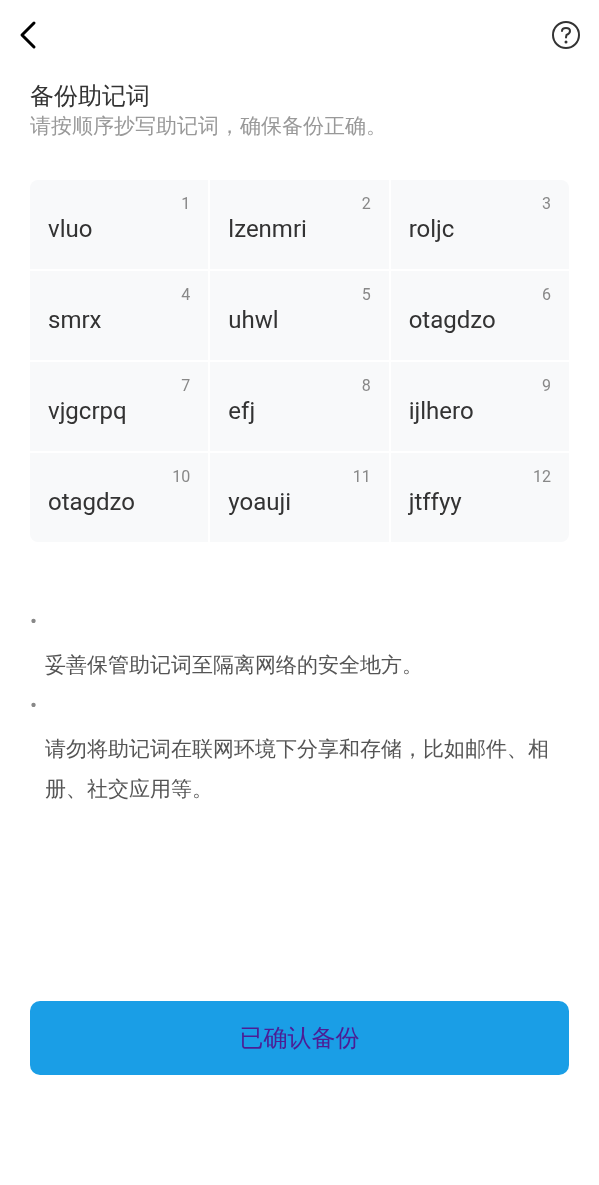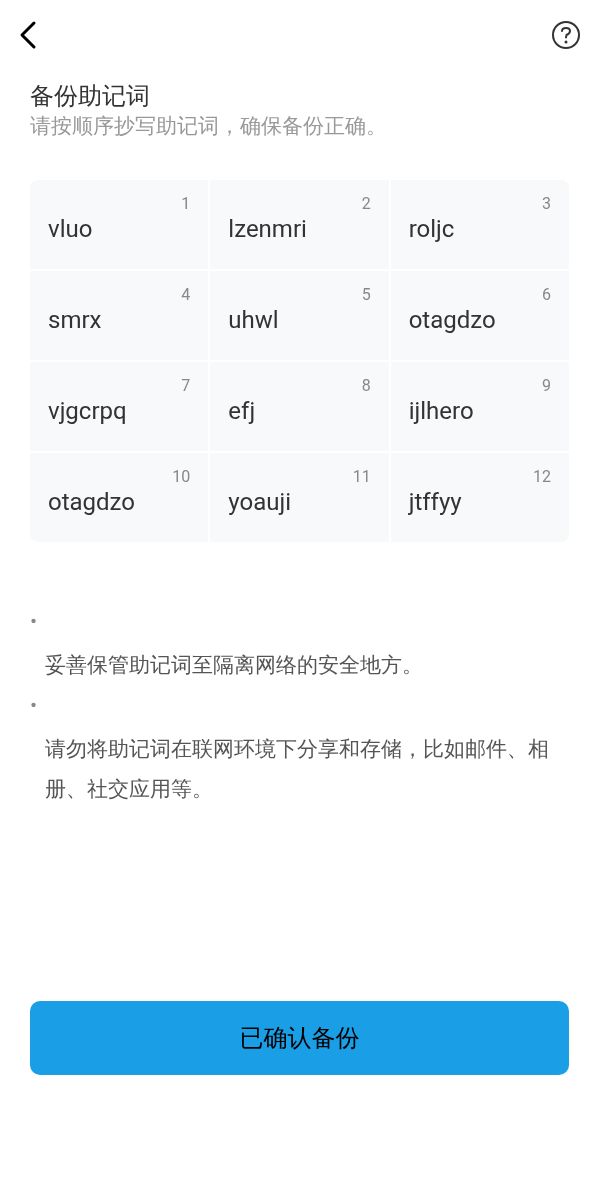--- a/index.html
+++ b/index.html
@@ -93,21 +93,21 @@
       flex: 1;
       margin-top: 44px;
     }
     .confirm-btn {
       position: absolute;
       bottom: 110px;
       left: 30px;
       right: 30px;
       height: 74px;
       background: #1a9ee6;
-      color: #000000;
+      color: #4c1d95;
       font-size: 24px;
       border: none;
       border-radius: 10px;
       cursor: pointer;
       display: flex;
       align-items: center;
       justify-content: center;
     }
   </style>
 </head>

